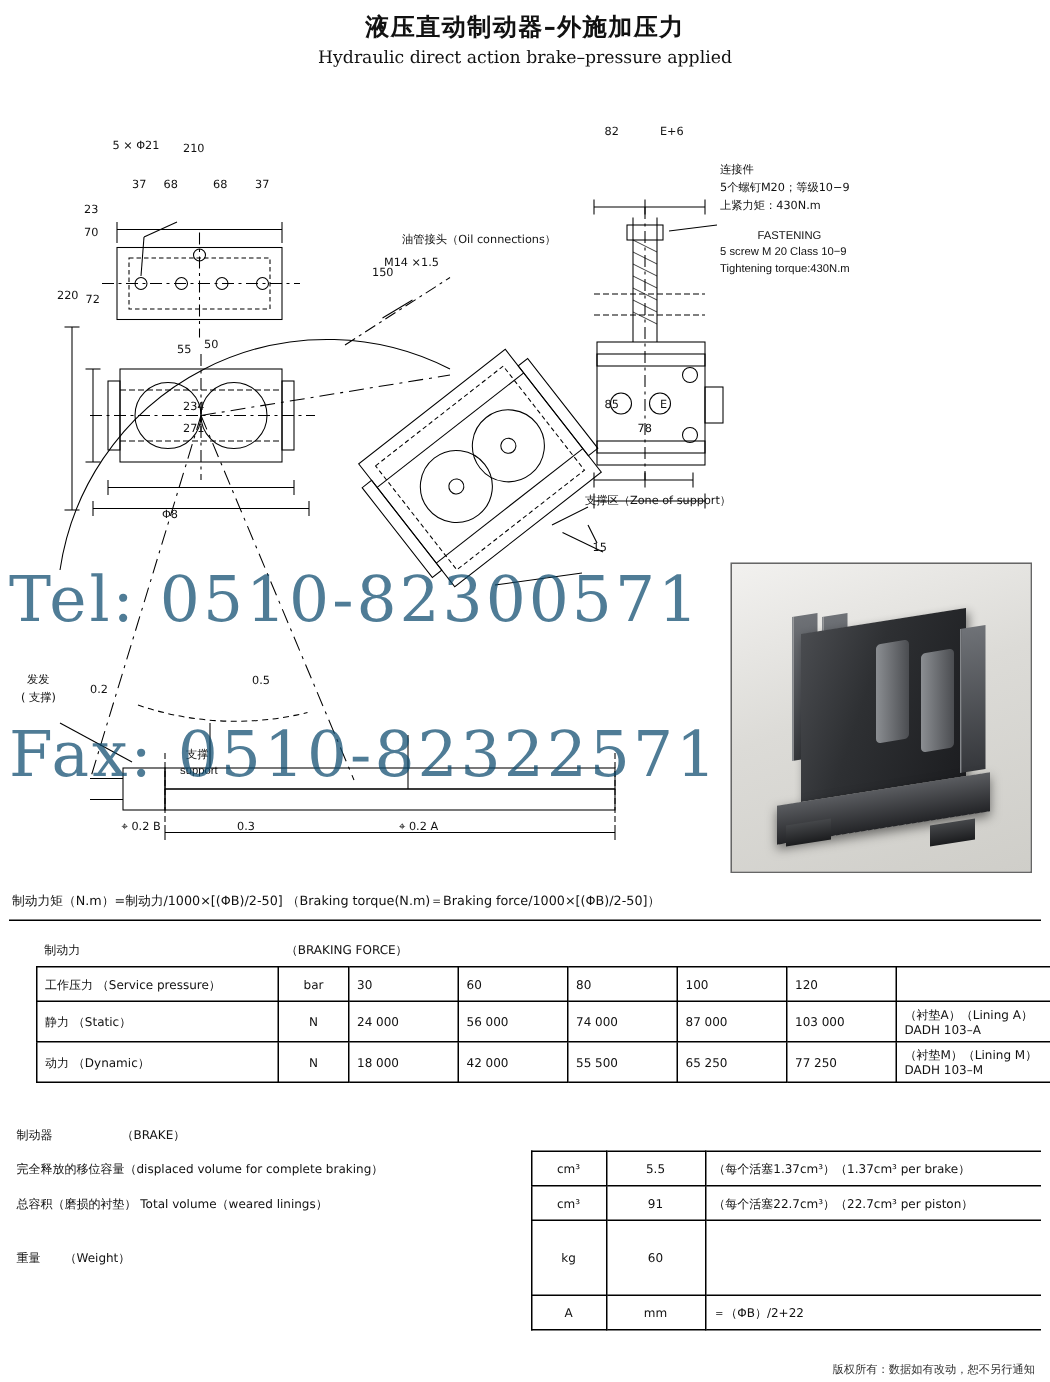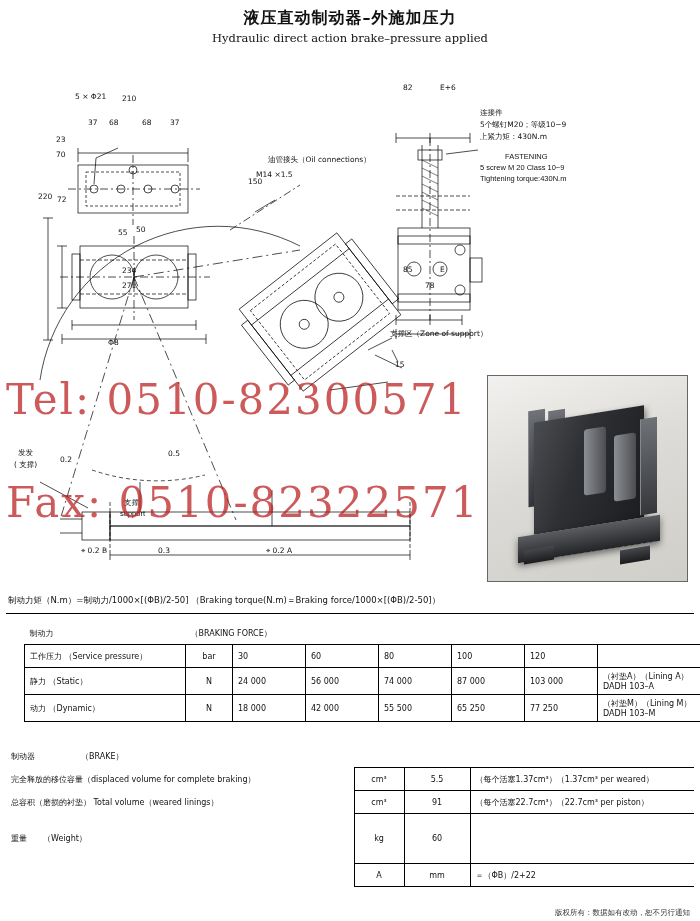--- a/index.html
+++ b/index.html
@@ -65,21 +65,21 @@
   }
   .photo .foot{
     position:absolute;top:172px;width:30px;height:14px;
     background:linear-gradient(180deg,#45474a,#1b1c1e);
     transform:skewY(-9deg);
   }
 
   
   .wm{
     position:absolute;left:6px;font-family:"DejaVu Serif", serif;
-    font-size:42px;letter-spacing:2px;color:#b91c1c;opacity:.72;
+    font-size:42px;letter-spacing:2px;color:#0c4a6e;opacity:.72;
     white-space:nowrap;pointer-events:none;
   }
   .wm1{top:375px;}
   .wm2{top:478px;}
 
   
   .formula{
     position:absolute;left:8px;top:595px;font-size:8.5px;
     font-family:"DejaVu Sans", sans-serif;white-space:nowrap;
   }
@@ -379,21 +379,21 @@
       <td class="lbl nb" style="width:60px;">制动器</td>
       <td class="lbl nb" style="width:268px;">（BRAKE）</td>
       <td class="nb" style="width:40px;"></td>
       <td class="nb" style="width:56px;"></td>
       <td class="nb"></td>
     </tr>
     <tr>
       <td class="lbl nb" colspan="2">完全释放的移位容量（displaced volume for complete braking）</td>
       <td class="ctr">cm³</td>
       <td class="ctr">5.5</td>
-      <td class="nb-r">（每个活塞1.37cm³）（1.37cm³ per weared）</td>
+      <td class="nb-r">（每个活塞1.37cm³）（1.37cm³ per brake）</td>
     </tr>
     <tr>
       <td class="lbl nb" colspan="2">总容积（磨损的衬垫） Total volume（weared linings）</td>
       <td class="ctr">cm³</td>
       <td class="ctr">91</td>
       <td class="nb-r">（每个活塞22.7cm³）（22.7cm³ per piston）</td>
     </tr>
     <tr>
       <td class="lbl nb" colspan="2" style="height:44px;">重量　　（Weight）</td>
       <td class="ctr">kg</td>

